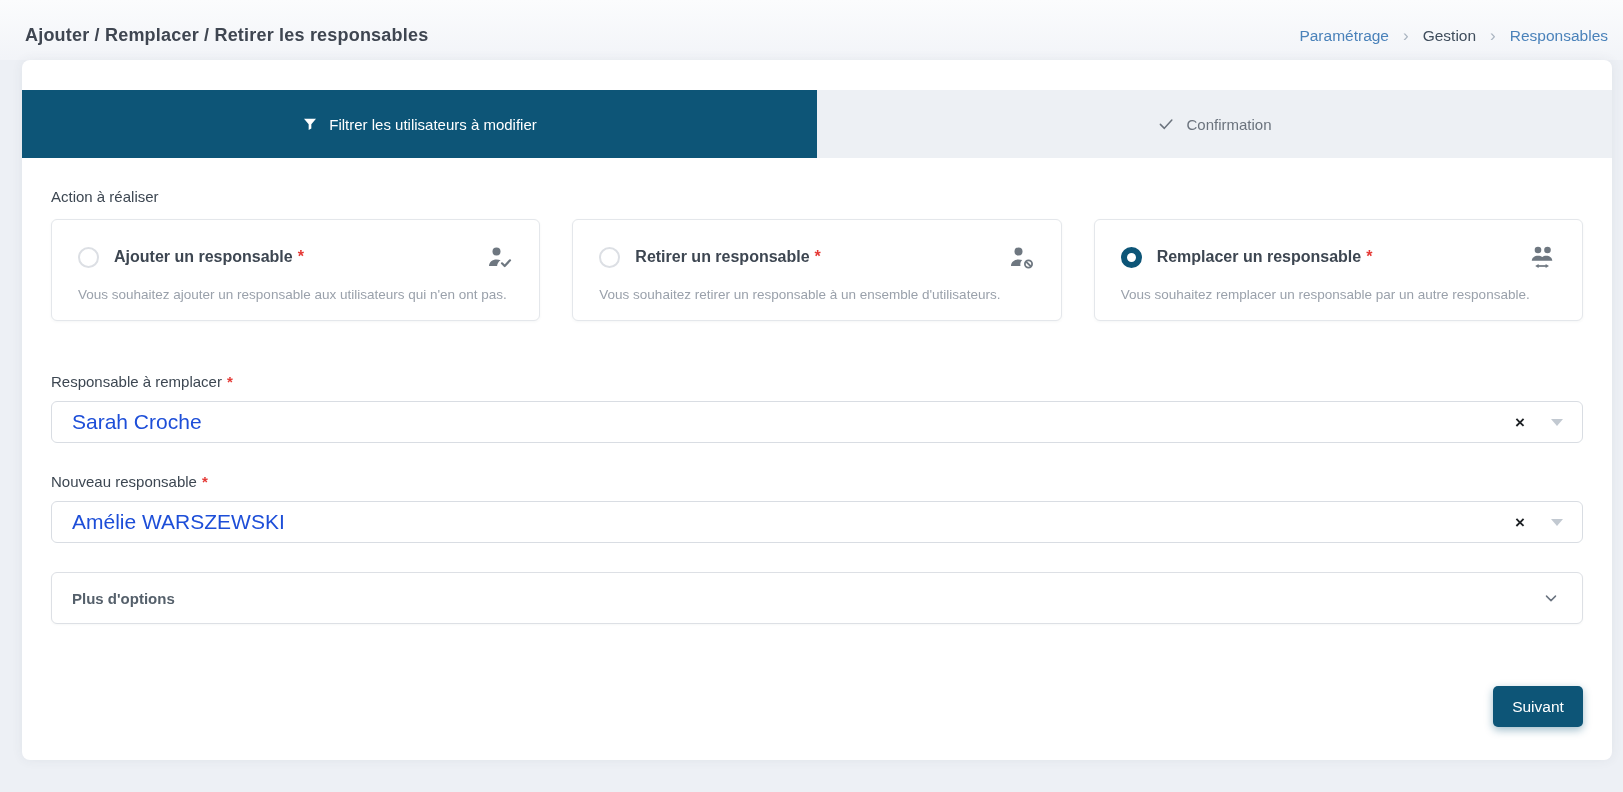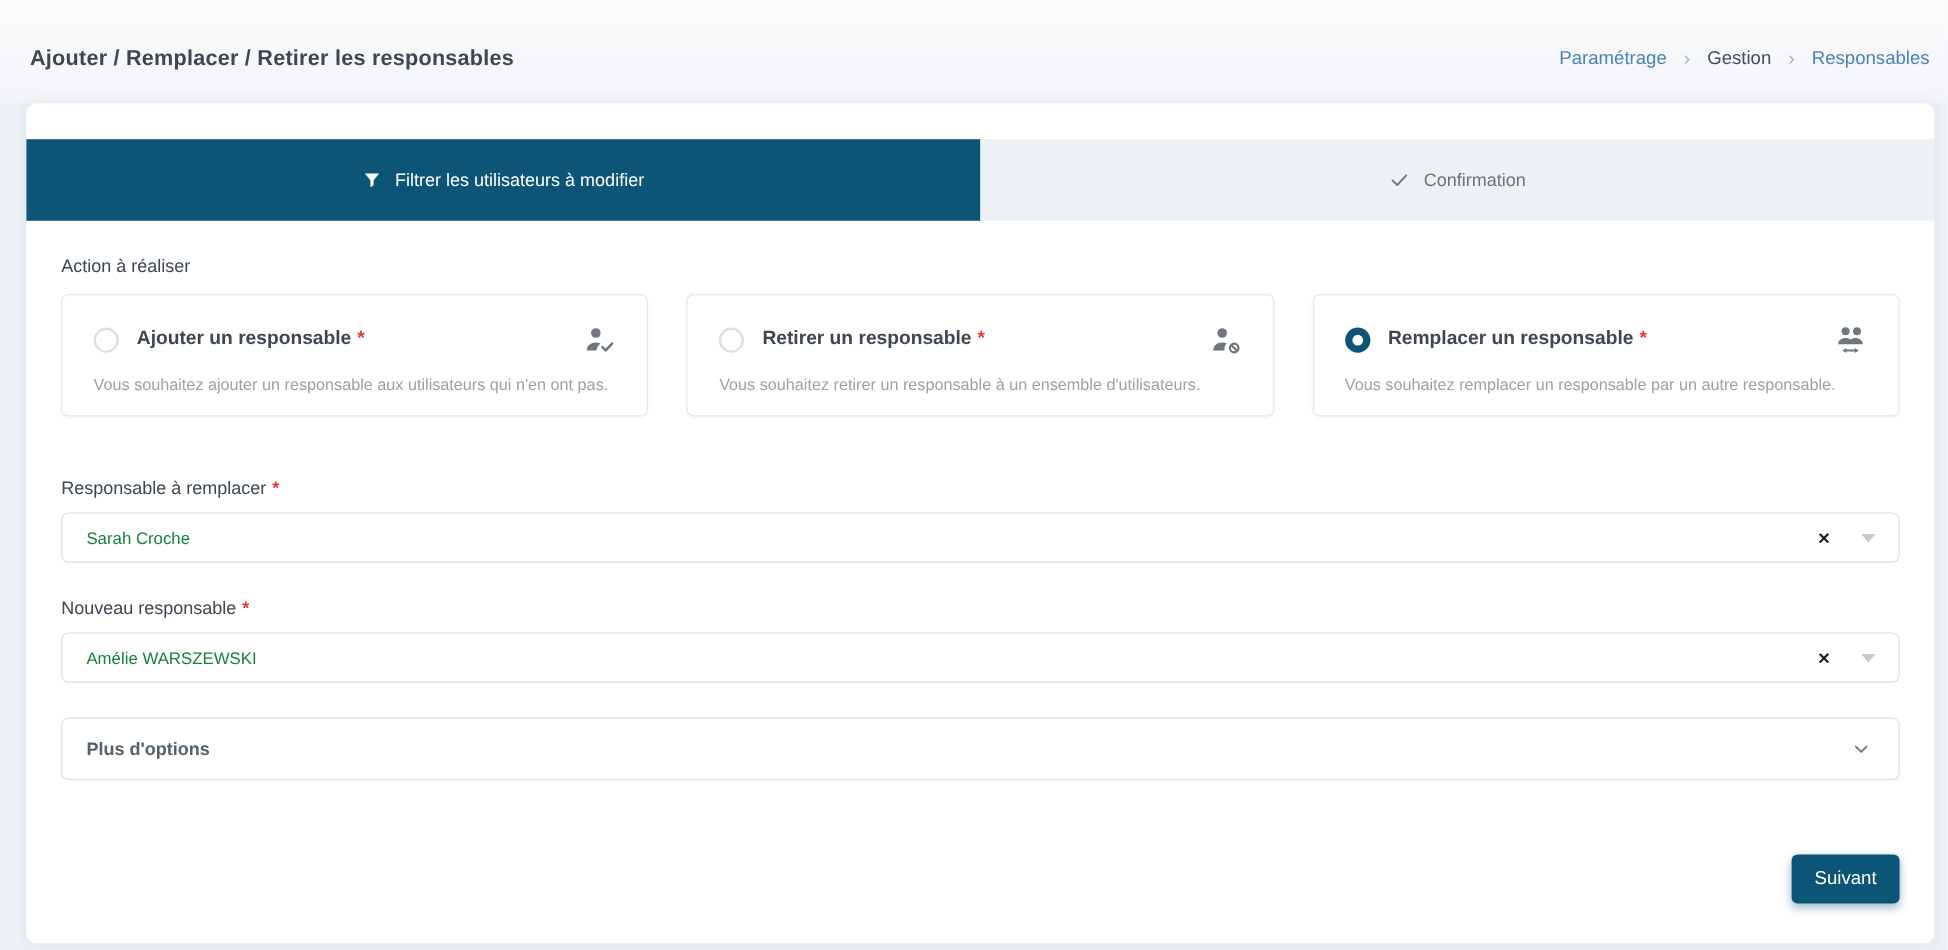--- a/index.html
+++ b/index.html
@@ -6,21 +6,21 @@
   html, body { width: 1623px; height: 792px; overflow: hidden; }
   body {
     font-family: "Liberation Sans", "DejaVu Sans", sans-serif;
     background: #edf0f5;
     color: #3f4651;
   }
   .page { width: 1623px; height: 792px; position: relative; }
 
   
   .header {
-    height: 86px;
+    height: 60px;
     padding: 11px 15px 0 25px;
     display: flex; align-items: center; justify-content: space-between;
     background: linear-gradient(180deg, #fbfcfd 0%, #f2f4f8 100%);
   }
   .page-title { font-size: 18px; font-weight: 700; color: #3f4651; letter-spacing: .2px; }
   .breadcrumb { display: flex; align-items: center; gap: 14px; font-size: 15.5px; }
   .breadcrumb a { color: #4a82ba; text-decoration: none; cursor: pointer; }
   .breadcrumb .crumb-current { color: #3f4d5c; }
   .breadcrumb .sep { color: #a9b4c0; font-size: 17px; line-height: 1; }
 
@@ -73,21 +73,21 @@
   .field-label { font-size: 15px; color: #3d4752; }
   .field-label.first { margin-top: 52px; }
   .field-label.second { margin-top: 30px; }
   .select-box {
     margin-top: 11px; height: 42px;
     border: 1px solid #d9dde3; border-radius: 6px;
     display: flex; align-items: center;
     padding: 0 19px 0 20px;
     cursor: pointer; background: #fff;
   }
-  .select-value { font-size: 14px; color: #15803d; }
+  .select-value { font-size: 21px; color: #1d4ed8; }
   .select-clear {
     margin-left: auto; font-size: 17px; font-weight: 700; color: #1b1f23;
     line-height: 1; cursor: pointer; padding: 2px 4px;
   }
   .select-caret {
     margin-left: 22px; width: 0; height: 0;
     border-left: 6px solid transparent; border-right: 6px solid transparent;
     border-top: 7px solid #c2c9d1; cursor: pointer;
   }
 

